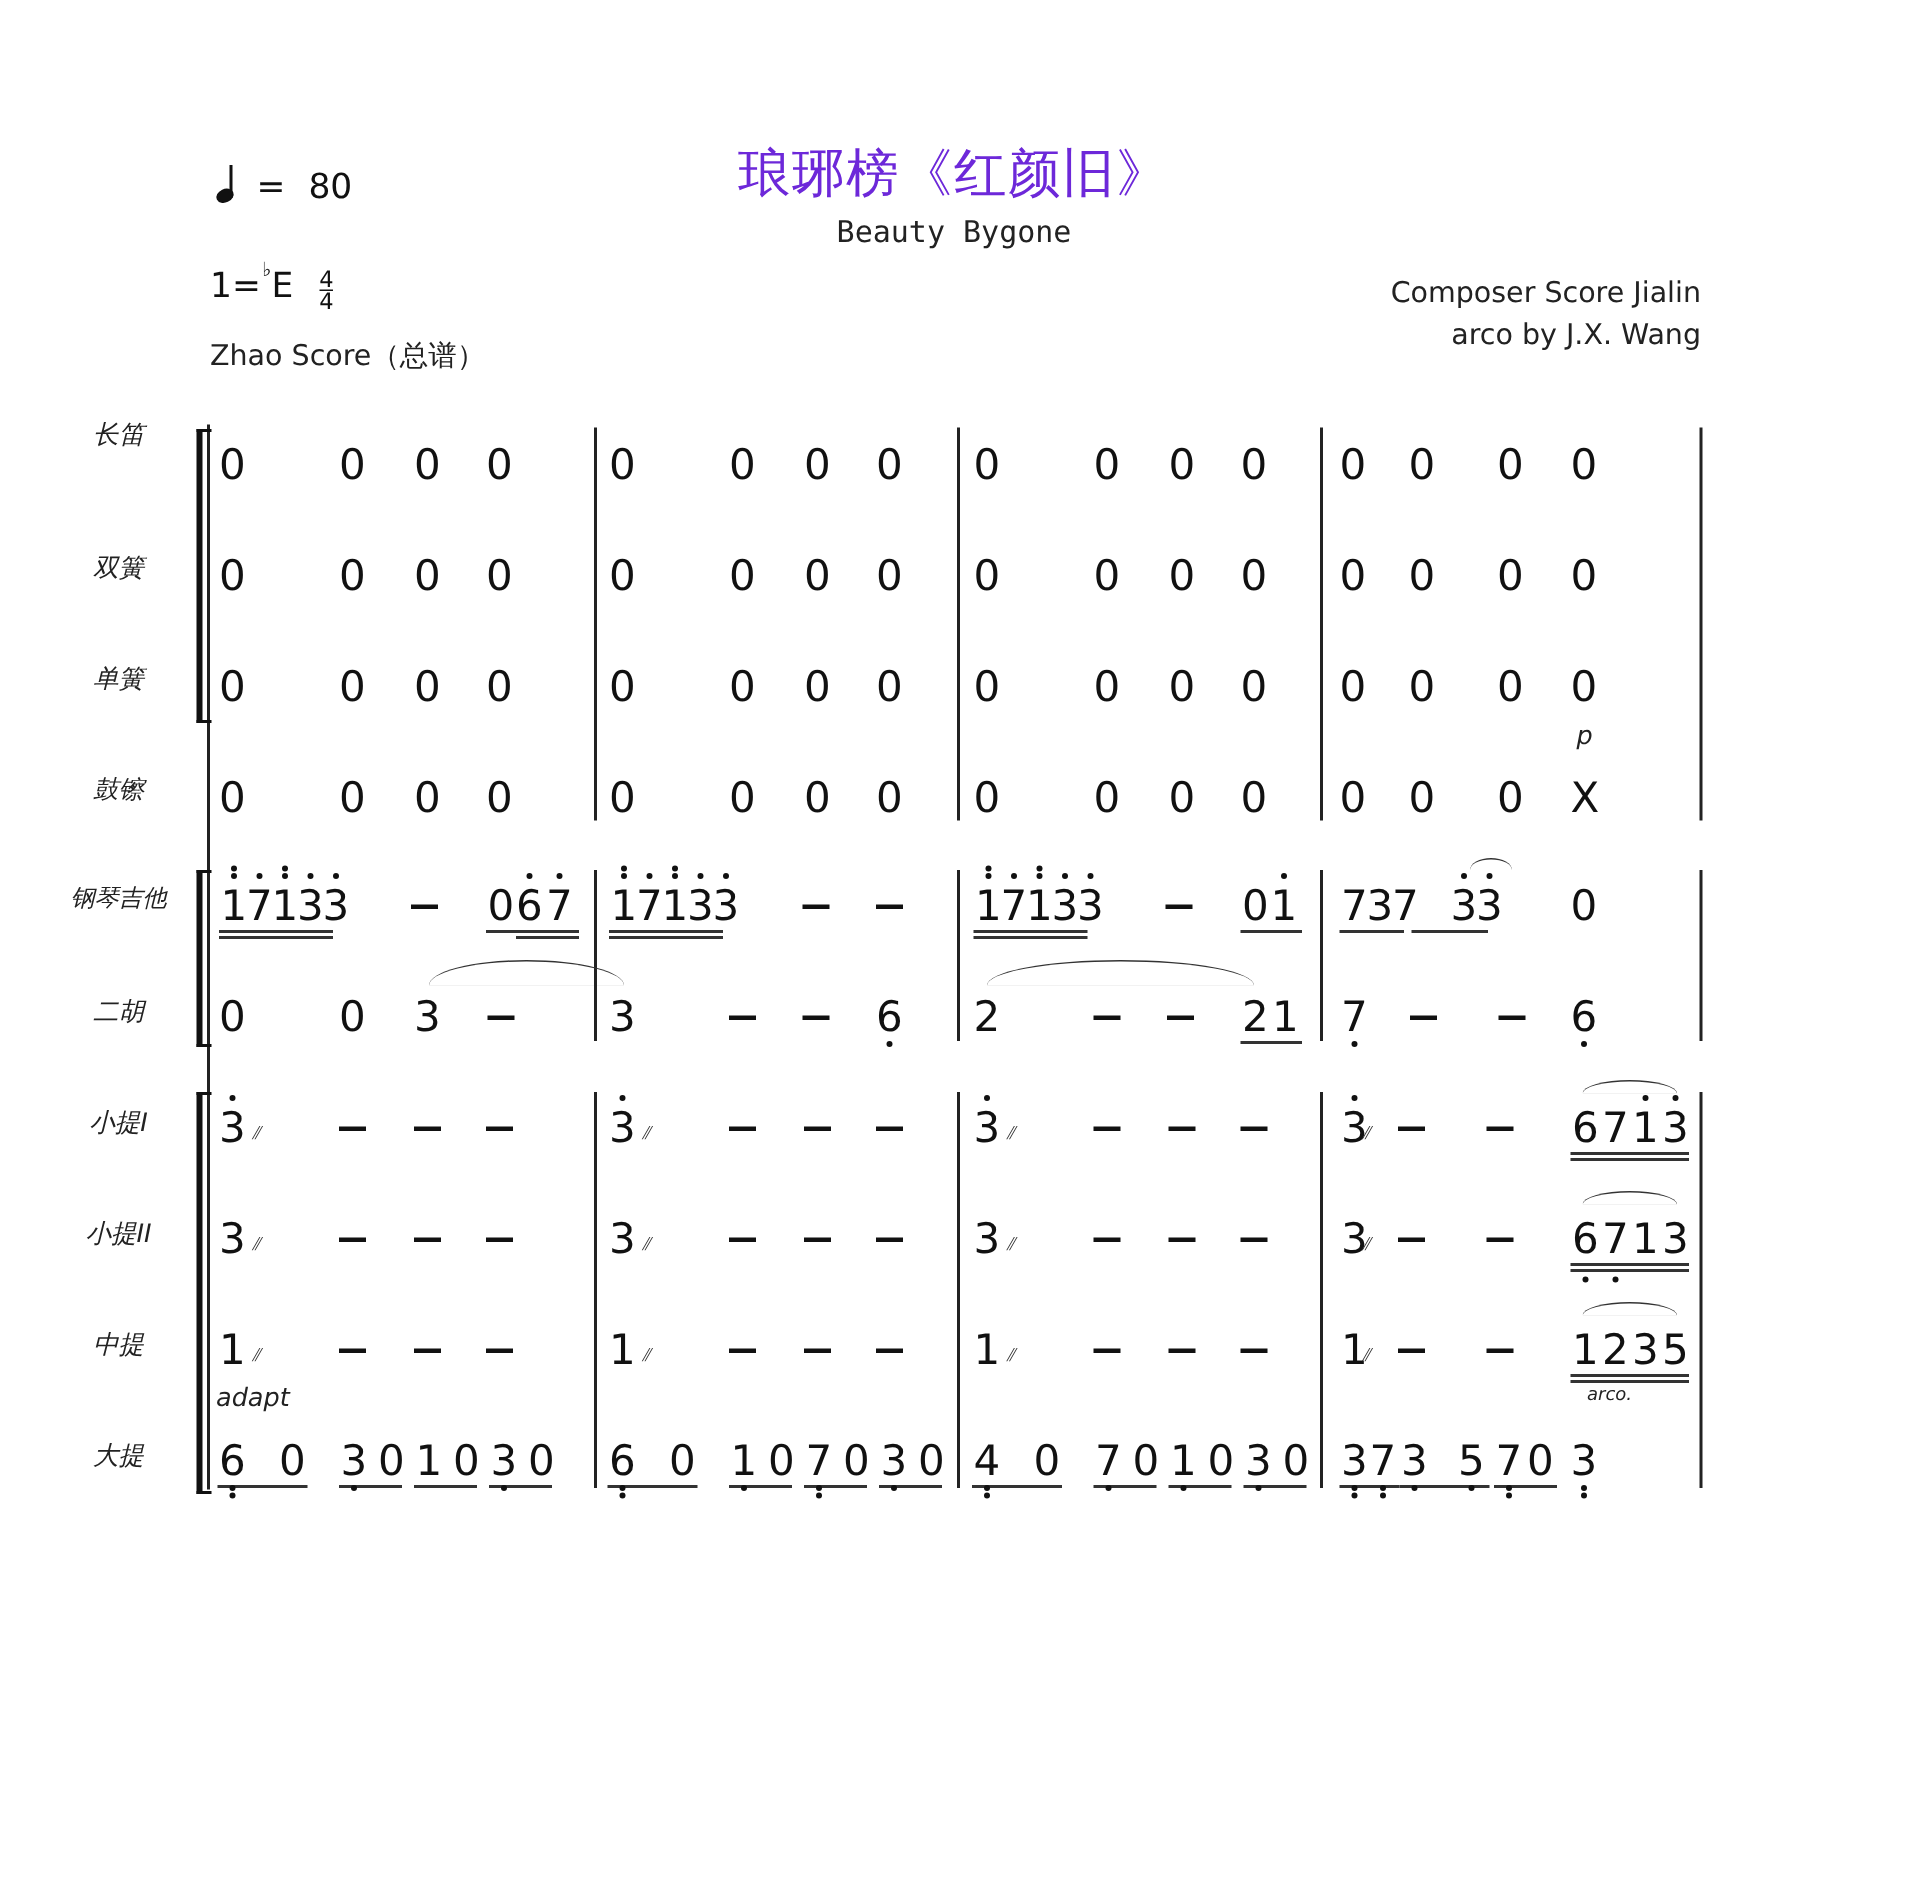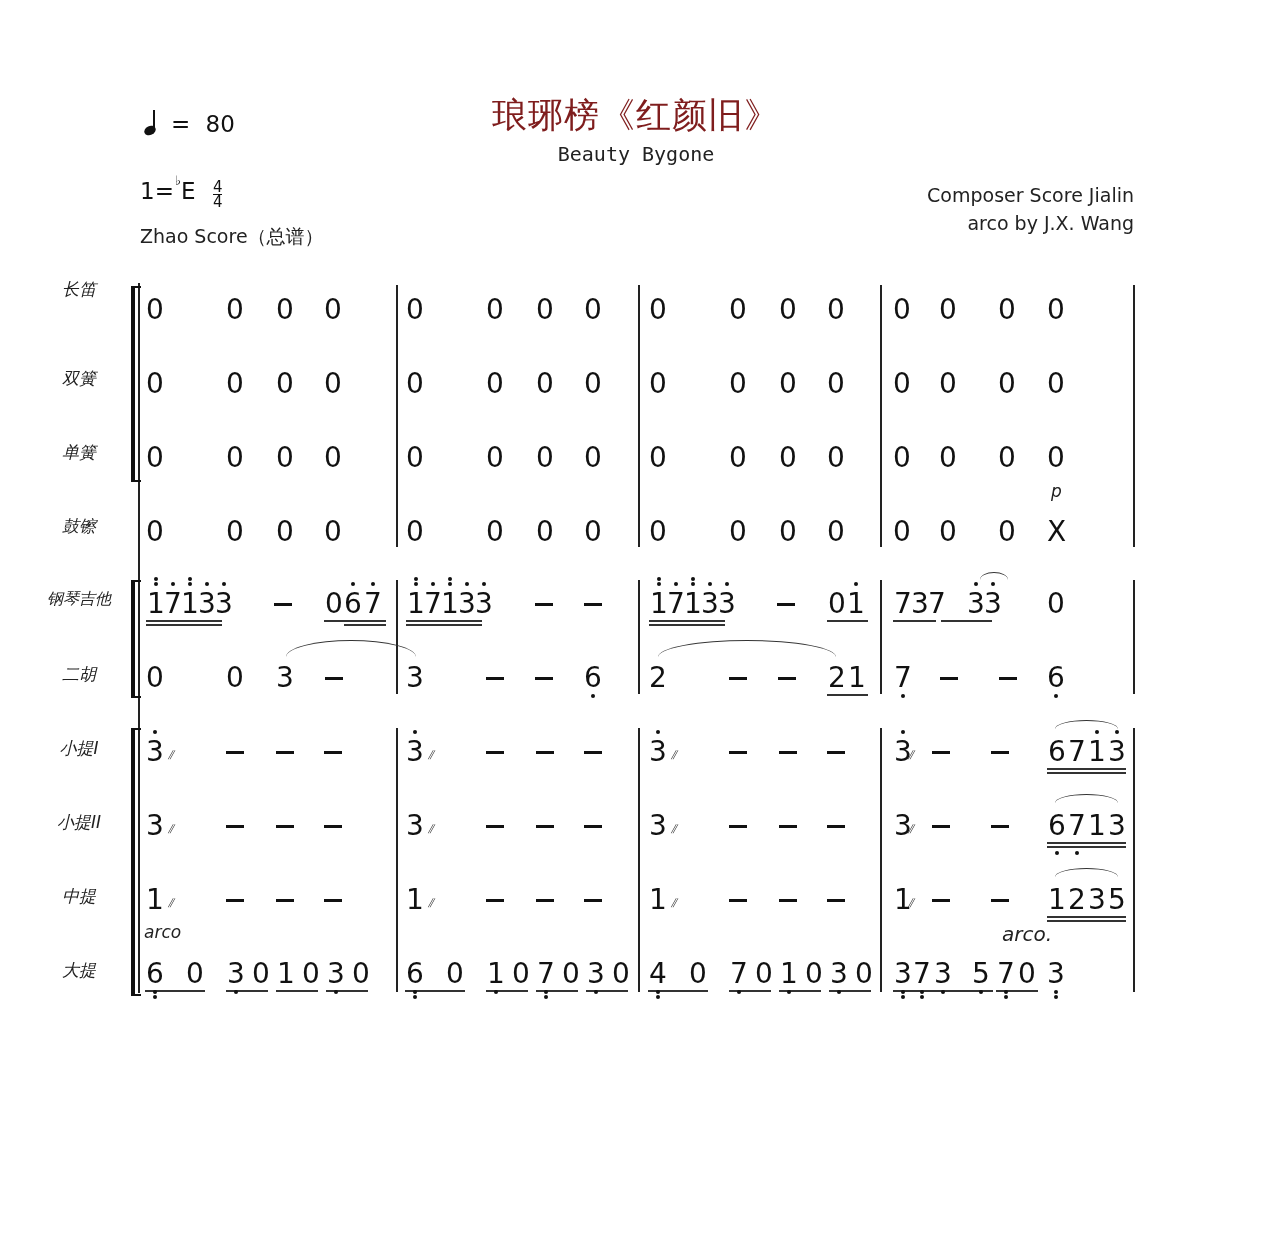--- a/index.html
+++ b/index.html
@@ -1,19 +1,19 @@
 <!DOCTYPE html>
 <html><head>
 <meta charset="utf-8">
 <style>
   html, body { margin:0; padding:0; background:#ffffff; }
   body { width:1272px; height:1252px; position:relative; overflow:hidden;
          font-family:"DejaVu Sans", sans-serif; color:#111; }
   .abs { position:absolute; }
-  .title { left:0; width:1272px; top:92px; text-align:center; font-size:35px; letter-spacing:1px; color:#7f1d1d; }
+  .title { left:0; width:1272px; top:92px; text-align:center; font-size:35px; letter-spacing:1px; color:#6d28d9; }
   .subtitle { left:0; width:1272px; top:142px; text-align:center; font-family:"DejaVu Sans Mono", monospace; font-size:20px; color:#222; }
   .tempo { left:143px; top:110px; font-size:23px; }
   .tempo .note-icon { display:inline-block; position:relative; width:14px; height:26px; vertical-align:-4px; margin-right:14px; }
   .tempo .note-icon .stem { position:absolute; left:10px; top:0; width:2px; height:22px; background:#111; }
   .tempo .note-icon .head { position:absolute; left:1px; top:16px; width:12px; height:9px; background:#111; border-radius:50%; transform:rotate(-25deg); }
   .key { left:140px; top:178px; font-size:23px; }
   .key .flat { font-size:13px; position:relative; top:-14px; margin-left:1px; }
   .key .frac { display:inline-block; vertical-align:-8px; margin-left:10px; font-size:15px; line-height:14px; text-align:center; }
   .key .frac span { display:block; }
   .fullscore { left:140px; top:224px; font-size:19px; color:#222; }
@@ -88,22 +88,22 @@
 
 <div id="piano-row"></div>
 
 <div id="erhu-row"></div>
 
 <div id="strings-rows"></div>
 
 <div id="cello-row"></div>
 
 <div class="abs expr" style="left:1051px;top:481px">p</div>
-<div class="abs expr" style="left:144px;top:922px">arco</div>
-<div class="abs expr" style="left:1002px;top:922px;font-size:20px">arco.</div>
+<div class="abs expr" style="left:144px;top:922px">adapt</div>
+<div class="abs expr" style="left:1058px;top:922px;font-size:12px">arco.</div>
 
 <div class="abs note" style="left:146px;top:296px;width:18px">0</div>
 <div class="abs note" style="left:226px;top:296px;width:18px">0</div>
 <div class="abs note" style="left:276px;top:296px;width:18px">0</div>
 <div class="abs note" style="left:324px;top:296px;width:18px">0</div>
 <div class="abs note" style="left:406px;top:296px;width:18px">0</div>
 <div class="abs note" style="left:486px;top:296px;width:18px">0</div>
 <div class="abs note" style="left:536px;top:296px;width:18px">0</div>
 <div class="abs note" style="left:584px;top:296px;width:18px">0</div>
 <div class="abs note" style="left:649px;top:296px;width:18px">0</div>

